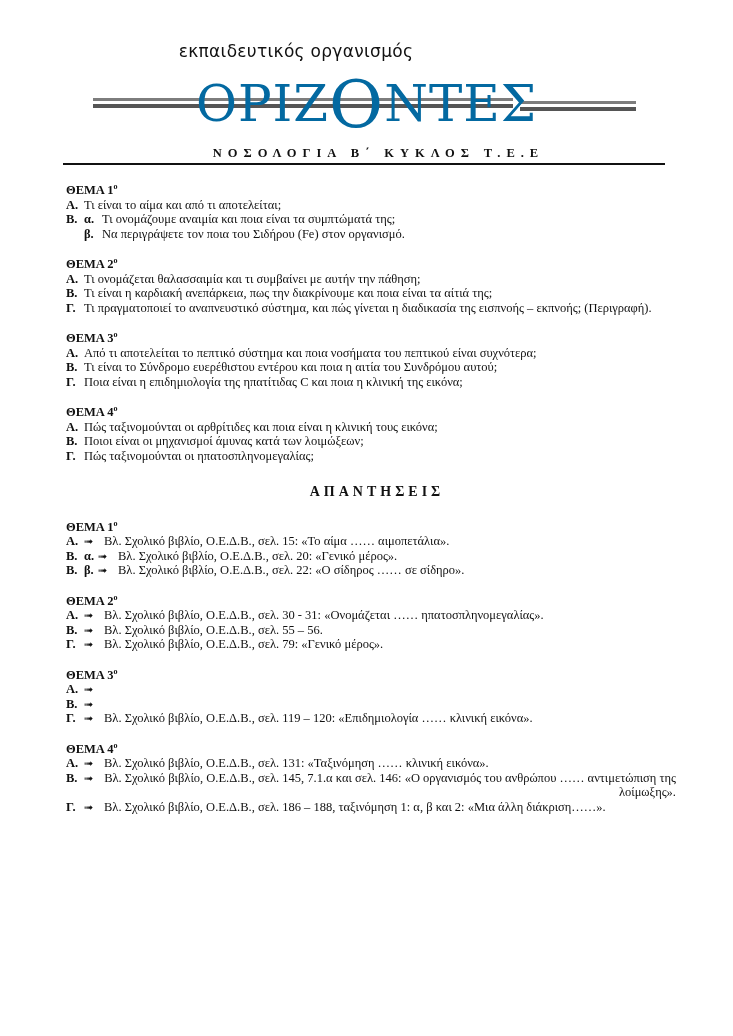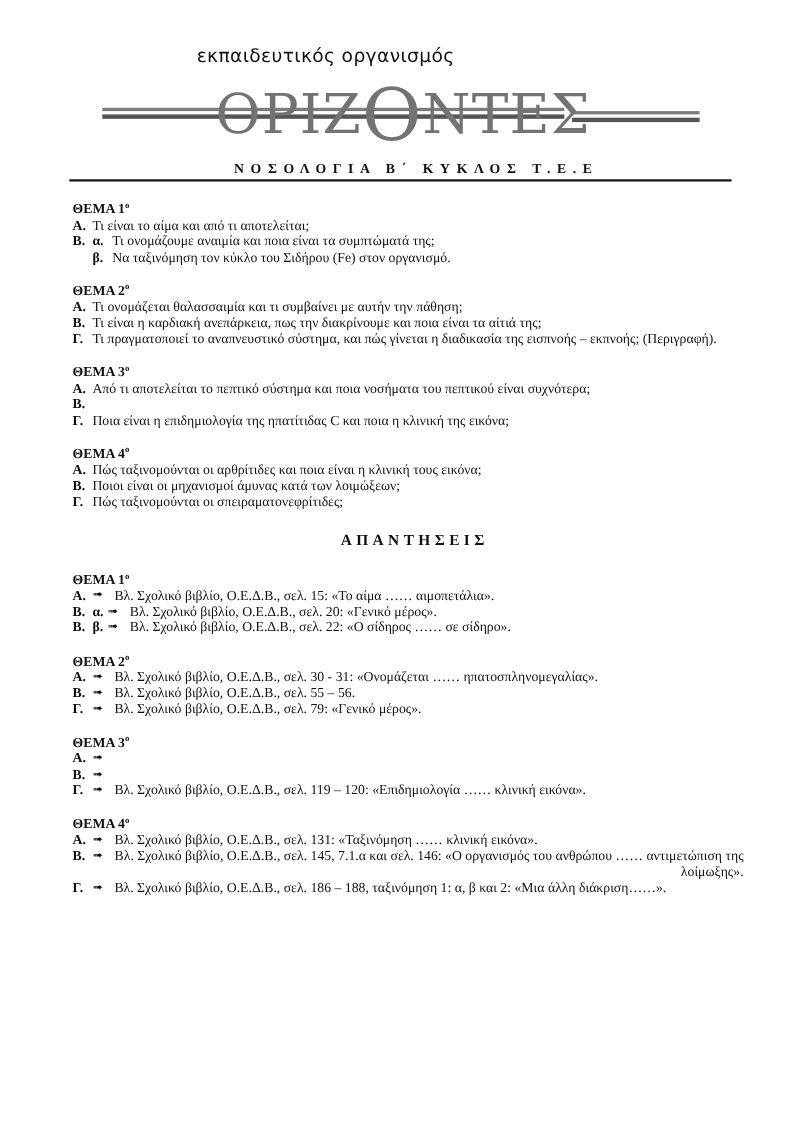--- a/index.html
+++ b/index.html
@@ -14,21 +14,21 @@
     font-family: "DejaVu Sans", "Liberation Sans", sans-serif;
     font-size: 17px; letter-spacing: 0.3px; color: #111;
   }
   .rule-double { position: absolute; left: 93px; width: 420px; height: 12px; top: 98px; }
   .rule-double .l1 { position: absolute; left: 0; right: 0; top: 0; height: 3px; background: #7d7d7d; }
   .rule-double .l2 { position: absolute; left: 0; right: 0; top: 6px; height: 4px; background: #555; }
   .rule-right { left: 520px; width: 116px; top: 101px; }
   .logo {
     position: absolute; left: 0; width: 733px; top: 72px; text-align: center;
     font-family: "DejaVu Serif", "Liberation Serif", serif;
-    font-size: 50px; letter-spacing: 1px; color: #737373; line-height: 1;
+    font-size: 50px; letter-spacing: 1px; color: #0369a1; line-height: 1;
   }
   .logo .big-o { font-size: 66px; font-weight: normal; vertical-align: -6px; }
   .subtitle {
     position: absolute; left: 0; width: 733px; top: 146px; text-align: center;
     font-size: 12.5px; font-weight: bold; letter-spacing: 6px; padding-left: 12px;
   }
   .subtitle-rule { position: absolute; left: 63px; width: 602px; top: 163px; height: 1.5px; background: #111; }
 
   .content { position: absolute; left: 66px; top: 180px; width: 610px; font-size: 12.5px; line-height: 14.5px; }
   .section { margin-bottom: 13px; }
@@ -77,21 +77,21 @@
         <span class="lbl">Α.</span>
         <span class="txt">Τι είναι το αίμα και από τι αποτελείται;</span>
       </div>
     <div class="item">
         <span class="lbl">Β.</span>
         <span class="sub">α.</span>
         <span class="txt">Τι ονομάζουμε αναιμία και ποια είναι τα συμπτώματά της;</span>
       </div>
     <div class="item indent">
         <span class="sub">β.</span>
-        <span class="txt">Να ταξινόμηση τον κύκλο του Σιδήρου (Fe) στον οργανισμό.</span>
+        <span class="txt">Να περιγράψετε τον ποια του Σιδήρου (Fe) στον οργανισμό.</span>
       </div>
   </div>
 
   <div class="section">
     <div class="section-title"><span>ΘΕΜΑ 2</span><sup>ο</sup></div>
     <div class="item">
         <span class="lbl">Α.</span>
         <span class="txt">Τι ονομάζεται θαλασσαιμία και τι συμβαίνει με αυτήν την πάθηση;</span>
       </div>
     <div class="item">
@@ -105,40 +105,41 @@
   </div>
 
   <div class="section">
     <div class="section-title"><span>ΘΕΜΑ 3</span><sup>ο</sup></div>
     <div class="item">
         <span class="lbl">Α.</span>
         <span class="txt">Από τι αποτελείται το πεπτικό σύστημα και ποια νοσήματα του πεπτικού είναι συχνότερα;</span>
       </div>
     <div class="item">
         <span class="lbl">Β.</span>
+        <span class="txt">Τι είναι το Σύνδρομο ευερέθιστου εντέρου και ποια η αιτία του Συνδρόμου αυτού;</span>
       </div>
     <div class="item">
         <span class="lbl">Γ.</span>
         <span class="txt">Ποια είναι η επιδημιολογία της ηπατίτιδας C και ποια η κλινική της εικόνα;</span>
       </div>
   </div>
 
   <div class="section">
     <div class="section-title"><span>ΘΕΜΑ 4</span><sup>ο</sup></div>
     <div class="item">
         <span class="lbl">Α.</span>
         <span class="txt">Πώς ταξινομούνται οι αρθρίτιδες και ποια είναι η κλινική τους εικόνα;</span>
       </div>
     <div class="item">
         <span class="lbl">Β.</span>
         <span class="txt">Ποιοι είναι οι μηχανισμοί άμυνας κατά των λοιμώξεων;</span>
       </div>
     <div class="item">
         <span class="lbl">Γ.</span>
-        <span class="txt">Πώς ταξινομούνται οι σπειραματονεφρίτιδες;</span>
+        <span class="txt">Πώς ταξινομούνται οι ηπατοσπληνομεγαλίας;</span>
       </div>
   </div>
 
   <div class="answers-title">ΑΠΑΝΤΗΣΕΙΣ</div>
 
   <div class="section">
     <div class="section-title"><span>ΘΕΜΑ 1</span><sup>ο</sup></div>
     <div class="ans-row">
         <span class="lbl">Α.</span>
         <span class="arrow">➟</span>

